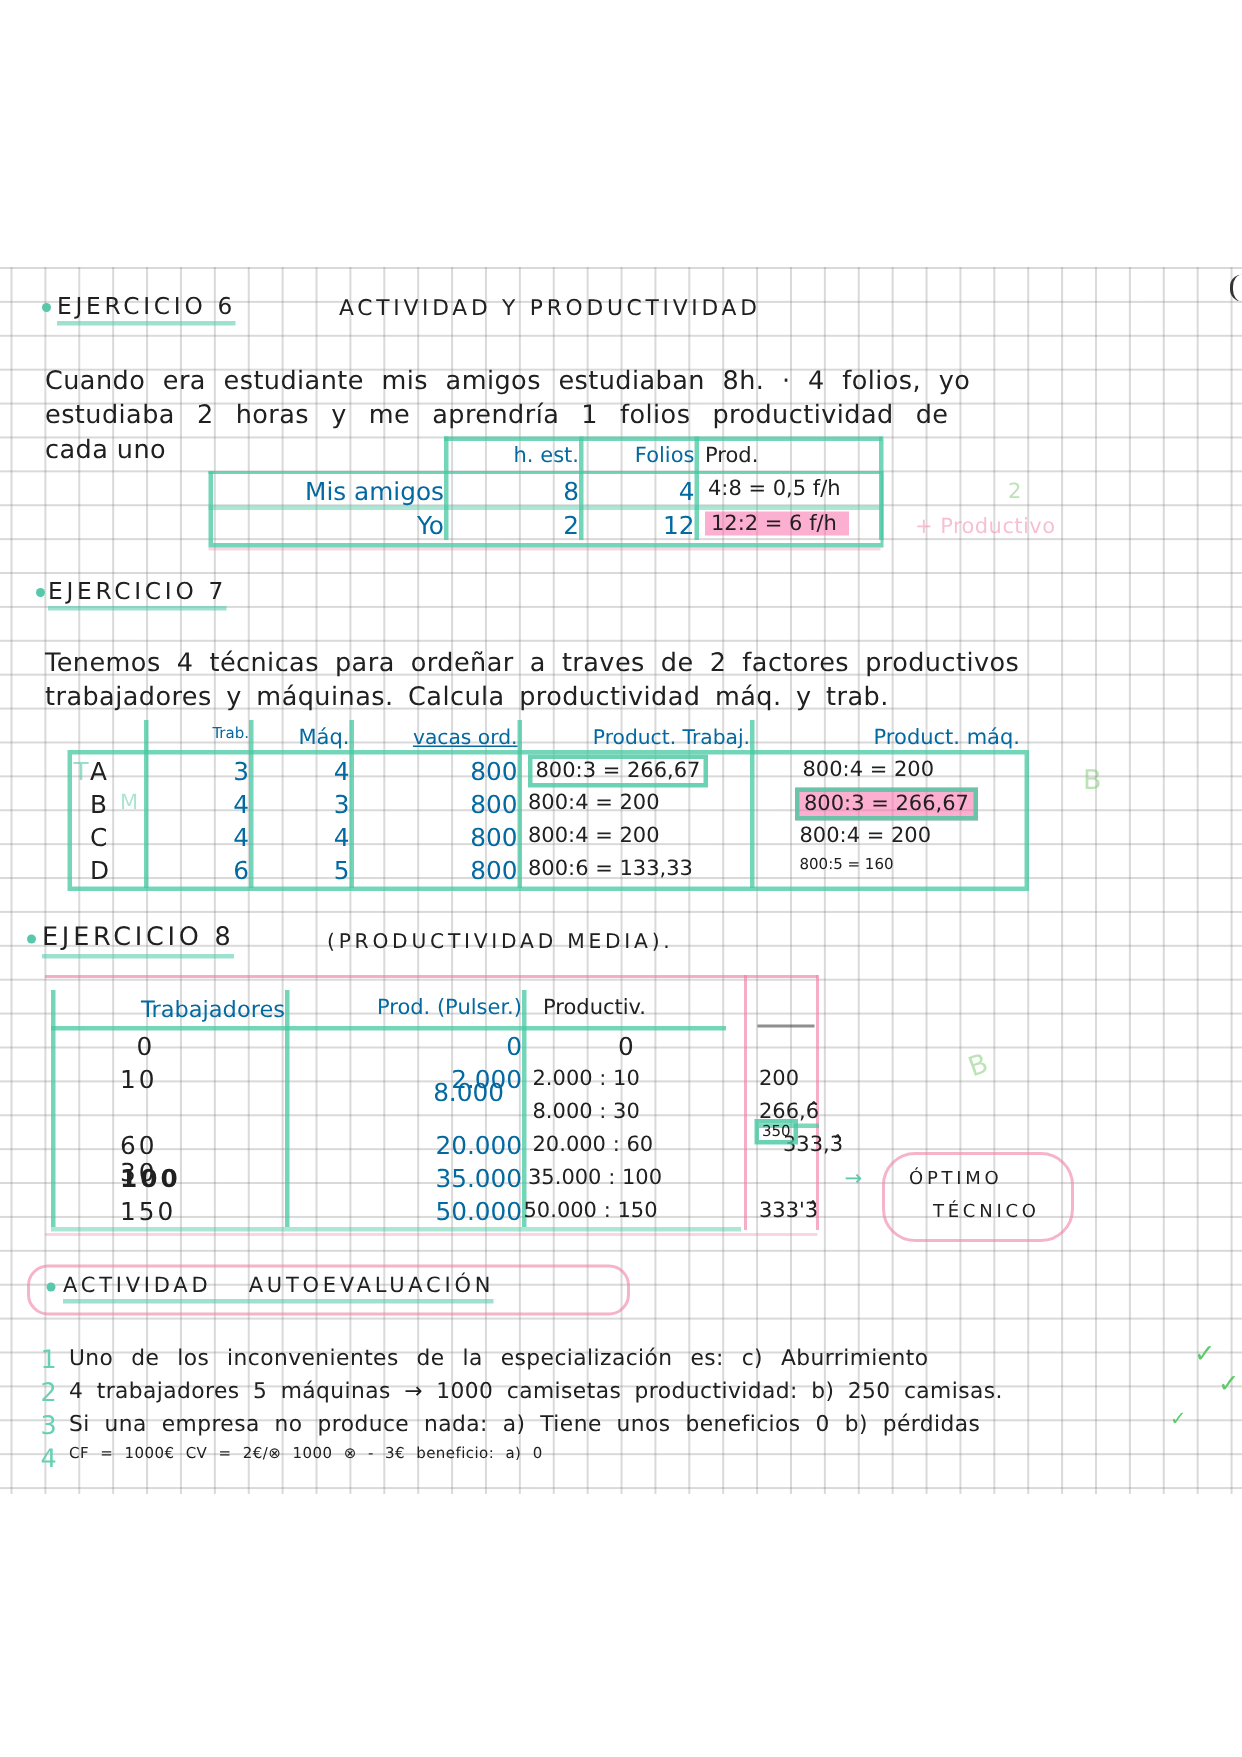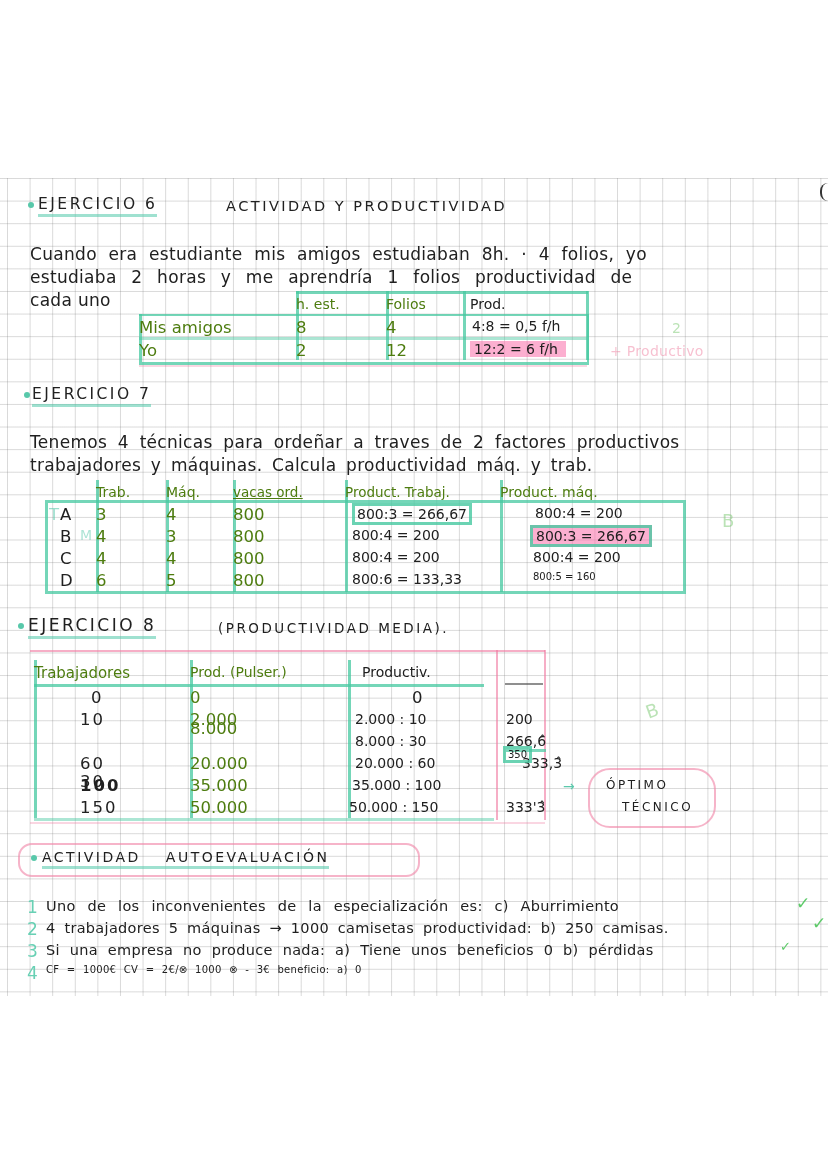--- a/index.html
+++ b/index.html
@@ -20,21 +20,21 @@
   .caps { letter-spacing: 2.5px; font-size: 15.5px; }
   .underline-teal { border-bottom: 3px solid rgba(80,200,170,0.55); padding-bottom: 1px; }
   .bullet { position: absolute; width: 6px; height: 6px; border-radius: 50%; background: #58c8aa; }
   .teal-box { position: absolute; border: 2.5px solid rgba(70,200,160,0.75); }
   .teal-line-v { position: absolute; width: 2.5px; background: rgba(70,200,160,0.75); }
   .teal-line-h { position: absolute; height: 2.5px; background: rgba(70,200,160,0.75); }
   .pink-line-v { position: absolute; width: 2px; background: rgba(240,120,160,0.6); }
   .pink-line-h { position: absolute; height: 2px; background: rgba(240,120,160,0.6); }
   .hl-pink { background: rgba(250,110,170,0.55); }
   .hl-box-teal { border: 3px solid rgba(70,200,160,0.8); padding: 0 2px; }
-  .cell { position: absolute; font-size: 16.5px; text-align: left; white-space: nowrap; color: #4d7c0f; }
+  .cell { position: absolute; font-size: 16.5px; text-align: right; white-space: nowrap; color: #0369a1; }
   .cell-l { position: absolute; font-size: 16.5px; white-space: nowrap; color: #202020; }
   .faint-green { color: rgba(120,200,110,0.5); }
   .faint-pink { color: rgba(240,140,170,0.55); }
   .teal-text { color: #5cc9ac; }
   .check { color: #5ecb6a; font-weight: bold; }
   .cloud { position: absolute; border: 2px solid rgba(240,130,165,0.6); border-radius: 22px; }
   .num { position: absolute; color: #68d0b4; font-size: 17px; }
 </style>
 </head>
 <body>
@@ -84,21 +84,21 @@
 <div class="hand" style="left:30px;top:455px;word-spacing:4px;">trabajadores y máquinas. Calcula productividad máq. y trab.</div>
 
 <div>
   <div class="teal-box" style="left:45px;top:500px;width:635px;height:88px;border-width:3px;"></div>
   <div class="teal-line-v" style="left:96px;top:480px;height:112px;"></div>
   <div class="teal-line-v" style="left:166px;top:480px;height:112px;"></div>
   <div class="teal-line-v" style="left:233px;top:480px;height:112px;"></div>
   <div class="teal-line-v" style="left:345px;top:480px;height:112px;"></div>
   <div class="teal-line-v" style="left:500px;top:480px;height:112px;"></div>
 
-  <div class="cell" style="left:96px;top:484px;width:70px;font-size:14px;">Trab.</div>
+  <div class="cell" style="left:96px;top:484px;width:70px;font-size:10px;">Trab.</div>
   <div class="cell" style="left:166px;top:484px;width:67px;font-size:14px;">Máq.</div>
   <div class="cell" style="left:233px;top:484px;width:112px;font-size:13.5px;text-decoration:underline;">vacas ord.</div>
   <div class="cell" style="left:345px;top:484px;width:155px;font-size:13.5px;">Product. Trabaj.</div>
   <div class="cell" style="left:500px;top:484px;width:180px;font-size:14px;">Product. máq.</div>
 
   <div class="cell-l teal-text" style="left:49px;top:505px;opacity:0.6;">T</div>
   <div class="cell-l" style="left:60px;top:505px;">A</div>
   <div class="cell" style="left:96px;top:505px;width:70px;">3</div>
   <div class="cell" style="left:166px;top:505px;width:67px;">4</div>
   <div class="cell" style="left:233px;top:505px;width:112px;">800</div>

